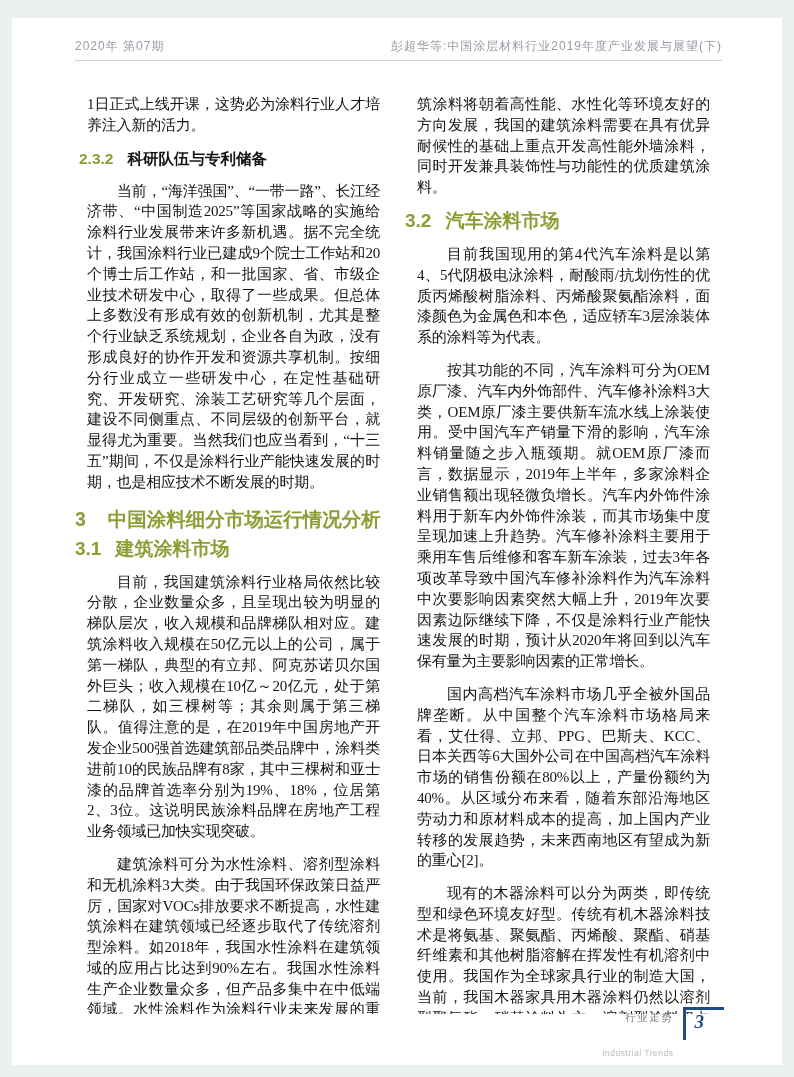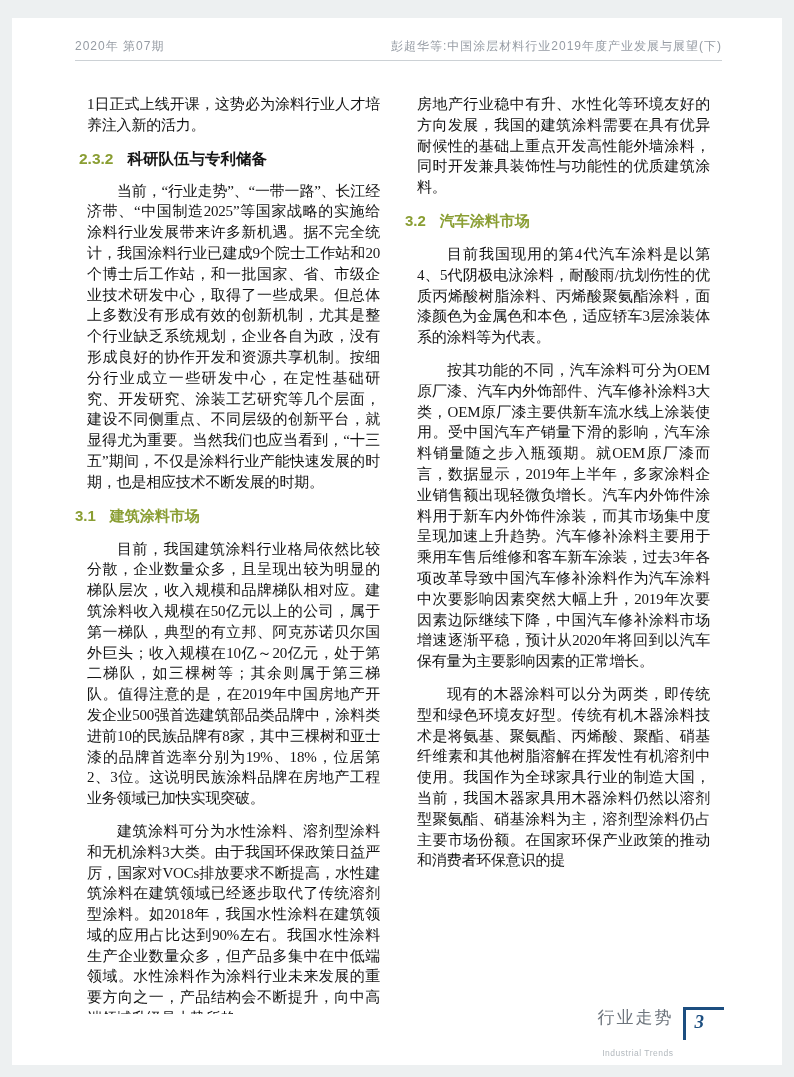--- a/index.html
+++ b/index.html
@@ -17,30 +17,30 @@
   
   .columns{display:flex;gap:13px;margin:21px 60px 0 63px;height:932px;overflow:hidden;}
   .col{flex:1;min-width:0;color:#141414;font-size:15px;line-height:20.8px;}
 
   .para{margin:12px;text-align:justify;letter-spacing:-0.2px;}
   .para.indent{text-indent:2em;}
 
   .h{font-family:"Liberation Sans","DejaVu Sans",sans-serif;font-weight:700;}
   .heading1{color:#8a9e33;font-size:19.5px;line-height:29px;margin:10px 0 4px;}
   .heading1 .hnum{margin-right:22px;}
-  .heading2{color:#8a9e33;font-size:15px;line-height:22px;margin:1px 0 1px;}
+  .heading2{color:#8a9e33;font-size:19px;line-height:22px;margin:1px 0 1px;}
   .heading2 .hnum{margin-right:14px;}
   .heading3{font-size:15.5px;line-height:21px;margin:4px;}
   .heading3 .hnum{color:#8a9e33;margin-right:14px;font-weight:600;}
   .heading3 .htitle{color:#141414;}
 
   
   .pg-footer{position:absolute;right:58px;bottom:6px;display:flex;align-items:flex-start;}
   .f-labels{text-align:right;margin-top:3px;font-family:"Liberation Sans","DejaVu Sans",sans-serif;}
-  .f-cn{font-size:17px;color:#6e757d;letter-spacing:2px;line-height:16px;}
+  .f-cn{font-size:10px;color:#6e757d;letter-spacing:2px;line-height:16px;}
   .f-en{font-size:8.5px;color:#b3b9be;letter-spacing:0.5px;line-height:11px;margin-top:22px;}
   .f-pagebox{margin-left:9px;border-top:3px solid #1c4e80;border-left:3px solid #1c4e80;
     padding:1px 20px 7px 9px;}
   .f-num{font-family:"Liberation Serif","DejaVu Serif",serif;font-style:italic;font-weight:700;
     font-size:19px;color:#1c4e80;line-height:22px;}
 </style>
 </head>
 <body>
 
 <div class="canvas">
@@ -49,30 +49,32 @@
     <div class="pg-header">
       <span>2020年 第07期</span>
       <span>彭超华等:中国涂层材料行业2019年度产业发展与展望(下)</span>
     </div>
     <div class="header-rule"></div>
 
     <div class="columns">
       <div class="col">
           <p class="para">1日正式上线开课，这势必为涂料行业人才培养注入新的活力。</p>
           <div class="h heading3"><span class="hnum">2.3.2</span><span class="htitle">科研队伍与专利储备</span></div>
-          <p class="para indent">当前，“行业走势”、“一带一路”、长江经济带、“中国制造2025”等国家战略的实施给涂料行业发展带来许多新机遇。据不完全统计，我国涂料行业已建成9个院士工作站和20个博士后工作站，和一批国家、省、市级企业技术研发中心，取得了一些成果。但总体上多数没有形成有效的创新机制，尤其是整个行业缺乏系统规划，企业各自为政，没有形成良好的协作开发和资源共享机制。按细分行业成立一些研发中心，在定性基础研究、开发研究、涂装工艺研究等几个层面，建设不同侧重点、不同层级的创新平台，就显得尤为重要。当然我们也应当看到，“十三五”期间，不仅是涂料行业产能快速发展的时期，也是相应技术不断发展的时期。</p>
+          <p class="para indent">当前，“海洋强国”、“一带一路”、长江经济带、“中国制造2025”等国家战略的实施给涂料行业发展带来许多新机遇。据不完全统计，我国涂料行业已建成9个院士工作站和20个博士后工作站，和一批国家、省、市级企业技术研发中心，取得了一些成果。但总体上多数没有形成有效的创新机制，尤其是整个行业缺乏系统规划，企业各自为政，没有形成良好的协作开发和资源共享机制。按细分行业成立一些研发中心，在定性基础研究、开发研究、涂装工艺研究等几个层面，建设不同侧重点、不同层级的创新平台，就显得尤为重要。当然我们也应当看到，“十三五”期间，不仅是涂料行业产能快速发展的时期，也是相应技术不断发展的时期。</p>
+          <div class="h heading1"><span class="hnum">3</span><span class="htitle">中国涂料细分市场运行情况分析</span></div>
           <div class="h heading2"><span class="hnum">3.1</span><span class="htitle">建筑涂料市场</span></div>
           <p class="para indent">目前，我国建筑涂料行业格局依然比较分散，企业数量众多，且呈现出较为明显的梯队层次，收入规模和品牌梯队相对应。建筑涂料收入规模在50亿元以上的公司，属于第一梯队，典型的有立邦、阿克苏诺贝尔国外巨头；收入规模在10亿～20亿元，处于第二梯队，如三棵树等；其余则属于第三梯队。值得注意的是，在2019年中国房地产开发企业500强首选建筑部品类品牌中，涂料类进前10的民族品牌有8家，其中三棵树和亚士漆的品牌首选率分别为19%、18%，位居第2、3位。这说明民族涂料品牌在房地产工程业务领域已加快实现突破。</p>
           <p class="para indent">建筑涂料可分为水性涂料、溶剂型涂料和无机涂料3大类。由于我国环保政策日益严厉，国家对VOCs排放要求不断提高，水性建筑涂料在建筑领域已经逐步取代了传统溶剂型涂料。如2018年，我国水性涂料在建筑领域的应用占比达到90%左右。我国水性涂料生产企业数量众多，但产品多集中在中低端领域。水性涂料作为涂料行业未来发展的重要方向之一，产品结构会不断提升，向中高端领域升级是大势所趋。</p>
         </div>
       <div class="col">
-          <p class="para">房地产行业稳中有升、水性化等环境友好的方向发展，我国的建筑涂料需要在具有优异耐候性的基础上重点开发高性能外墙涂料，同时开发兼具装饰性与功能性的优质建筑涂料。</p>
+          <p class="para">筑涂料将朝着高性能、水性化等环境友好的方向发展，我国的建筑涂料需要在具有优异耐候性的基础上重点开发高性能外墙涂料，同时开发兼具装饰性与功能性的优质建筑涂料。</p>
           <div class="h heading2"><span class="hnum">3.2</span><span class="htitle">汽车涂料市场</span></div>
           <p class="para indent">目前我国现用的第4代汽车涂料是以第4、5代阴极电泳涂料，耐酸雨/抗划伤性的优质丙烯酸树脂涂料、丙烯酸聚氨酯涂料，面漆颜色为金属色和本色，适应轿车3层涂装体系的涂料等为代表。</p>
-          <p class="para indent">按其功能的不同，汽车涂料可分为OEM原厂漆、汽车内外饰部件、汽车修补涂料3大类，OEM原厂漆主要供新车流水线上涂装使用。受中国汽车产销量下滑的影响，汽车涂料销量随之步入瓶颈期。就OEM原厂漆而言，数据显示，2019年上半年，多家涂料企业销售额出现轻微负增长。汽车内外饰件涂料用于新车内外饰件涂装，而其市场集中度呈现加速上升趋势。汽车修补涂料主要用于乘用车售后维修和客车新车涂装，过去3年各项改革导致中国汽车修补涂料作为汽车涂料中次要影响因素突然大幅上升，2019年次要因素边际继续下降，中国汽车修补涂料市场增速逐渐平稳，预计从2020年将回到以汽车保有量为主要影响因素的正常增长。</p>
+          <p class="para indent">按其功能的不同，汽车涂料可分为OEM原厂漆、汽车内外饰部件、汽车修补涂料3大类，OEM原厂漆主要供新车流水线上涂装使用。受中国汽车产销量下滑的影响，汽车涂料销量随之步入瓶颈期。就OEM原厂漆而言，数据显示，2019年上半年，多家涂料企业销售额出现轻微负增长。汽车内外饰件涂料用于新车内外饰件涂装，而其市场集中度呈现加速上升趋势。汽车修补涂料主要用于乘用车售后维修和客车新车涂装，过去3年各项改革导致中国汽车修补涂料作为汽车涂料中次要影响因素突然大幅上升，2019年次要因素边际继续下降，不仅是涂料行业产能快速发展的时期，预计从2020年将回到以汽车保有量为主要影响因素的正常增长。</p>
+          <p class="para indent">国内高档汽车涂料市场几乎全被外国品牌垄断。从中国整个汽车涂料市场格局来看，艾仕得、立邦、PPG、巴斯夫、KCC、日本关西等6大国外公司在中国高档汽车涂料市场的销售份额在80%以上，产量份额约为40%。从区域分布来看，随着东部沿海地区劳动力和原材料成本的提高，加上国内产业转移的发展趋势，未来西南地区有望成为新的重心[2]。</p>
           <p class="para indent">现有的木器涂料可以分为两类，即传统型和绿色环境友好型。传统有机木器涂料技术是将氨基、聚氨酯、丙烯酸、聚酯、硝基纤维素和其他树脂溶解在挥发性有机溶剂中使用。我国作为全球家具行业的制造大国，当前，我国木器家具用木器涂料仍然以溶剂型聚氨酯、硝基涂料为主，溶剂型涂料仍占主要市场份额。在国家环保产业政策的推动和消费者环保意识的提</p>
         </div>
     </div>
 
     <div class="pg-footer">
       <div class="f-labels">
         <div class="f-cn">行业走势</div>
         <div class="f-en">Industrial Trends</div>
       </div>
       <div class="f-pagebox">

